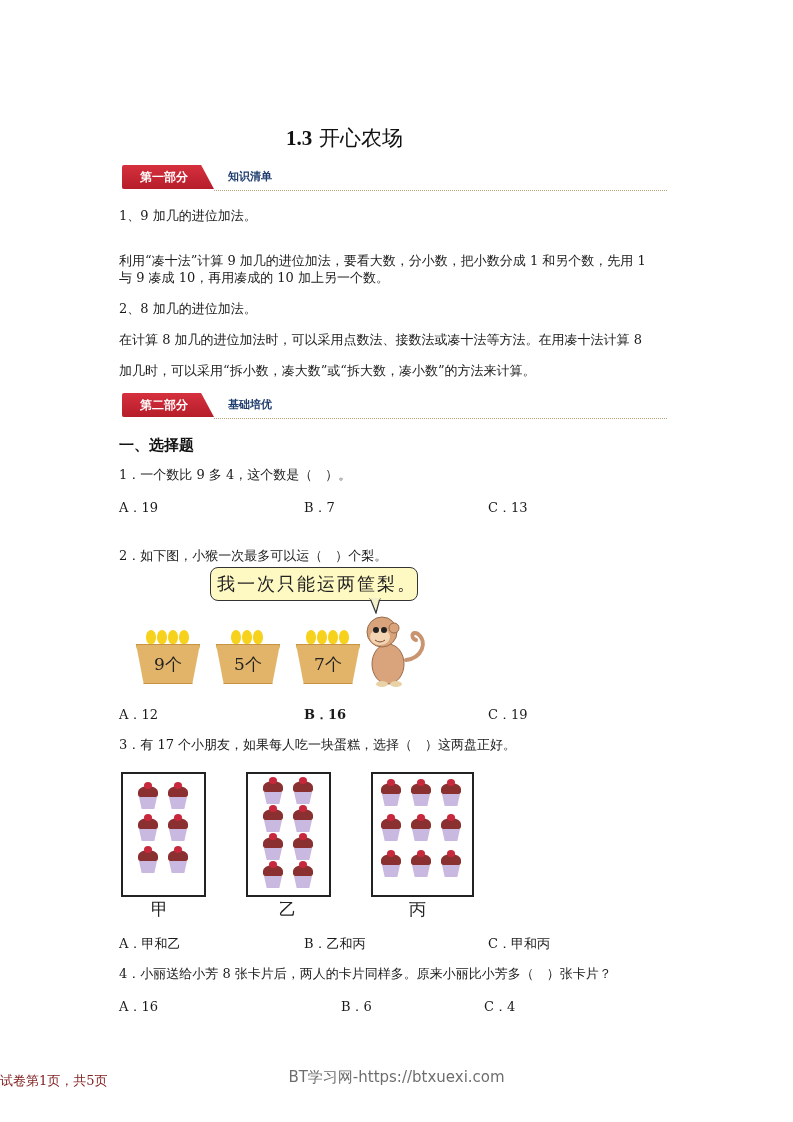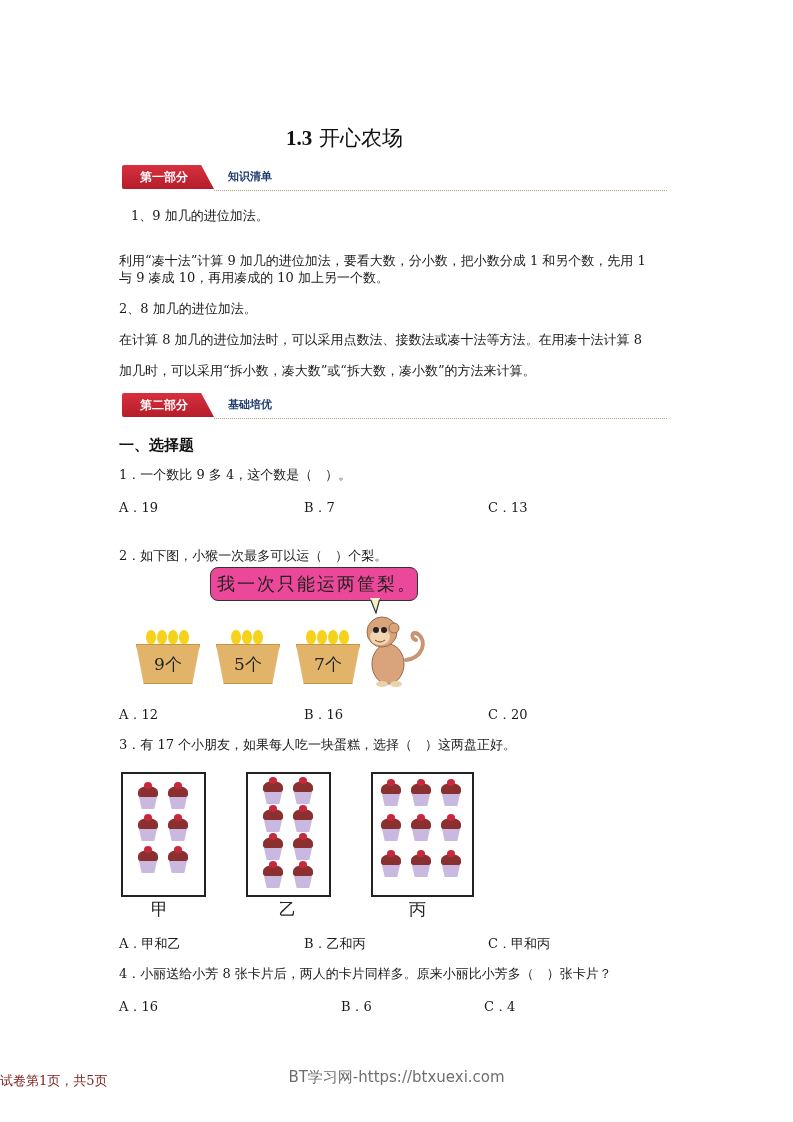--- a/index.html
+++ b/index.html
@@ -20,21 +20,21 @@
   .sec-line { position: absolute; left: 92px; right: 0; top: 25px; border-top: 1px dotted #b8a27a; }
   .p { left: 119px; font-size: 13px; line-height: 16px; white-space: nowrap; color: #1a1a1a; }
   .h2 { left: 119px; font-size: 15px; font-weight: bold; font-family: "DejaVu Sans", sans-serif; }
   .opt { font-size: 13px; color: #1a1a1a; white-space: nowrap; }
   .basket { width: 62px; height: 38px; background: #e2b46a; border: 1px solid #c79443;
             clip-path: polygon(0 0, 100% 0, 88% 100%, 12% 100%);
             font-size: 17px; text-align: center; line-height: 38px; color: #222; }
   .pears { width: 46px; height: 18px; display: flex; justify-content: center; gap: 1px; }
   .pear { width: 10px; height: 14px; background: #f6d21c; border-radius: 50% 50% 45% 45%; margin-top: 4px; }
   .bubble { left: 210px; top: 567px; width: 206px; height: 32px; border: 1.5px solid #333;
-            border-radius: 8px; background: #ec4899; font-size: 18px; letter-spacing: 2px;
+            border-radius: 8px; background: #fef9c3; font-size: 18px; letter-spacing: 2px;
             line-height: 32px; text-indent: 6px; color: #222; }
   .plate { border: 2px solid #222; background: #fff; }
   .cup { position: absolute; width: 24px; height: 28px; }
   .cup .top { position: absolute; left: 2px; top: 4px; width: 20px; height: 12px; background: #8a3030; border-radius: 50% 50% 30% 30%; }
   .cup .cherry { position: absolute; left: 8px; top: 0; width: 8px; height: 7px; background: #c8283c; border-radius: 50%; }
   .cup .base { position: absolute; left: 3px; top: 15px; width: 18px; height: 12px; background: #c9b8e0;
                clip-path: polygon(0 0, 100% 0, 85% 100%, 15% 100%); }
   .plate-label { font-size: 17px; color: #222; }
   .footer { left: 0; width: 793px; top: 1072px; font-size: 13px; color: #7f1d1d; }
   .watermark { left: 0; width: 793px; top: 1068px; text-align: center; font-size: 15px; color: rgba(60,60,60,0.75);
@@ -47,21 +47,21 @@
   <b>1.3</b>
   <span>开心农场</span>
 </div>
 
 <div class="abs sec" style="top:165px;">
   <div class="sec-tab">第一部分</div>
   <div class="sec-label">知识清单</div>
   <div class="sec-line"></div>
 </div>
 
-<div class="abs p" style="top:208px;margin-left:12px;">1、9 加几的进位加法。</div>
+<div class="abs p" style="top:208px;">1、9 加几的进位加法。</div>
 <div class="abs p" style="top:253px;">利用“凑十法”计算 9 加几的进位加法，要看大数，分小数，把小数分成 1 和另个数，先用 1</div>
 <div class="abs p" style="top:270px;">与 9 凑成 10，再用凑成的 10 加上另一个数。</div>
 <div class="abs p" style="top:301px;">2、8 加几的进位加法。</div>
 <div class="abs p" style="top:332px;">在计算 8 加几的进位加法时，可以采用点数法、接数法或凑十法等方法。在用凑十法计算 8</div>
 <div class="abs p" style="top:363px;">加几时，可以采用“拆小数，凑大数”或“拆大数，凑小数”的方法来计算。</div>
 
 <div class="abs sec" style="top:393px;">
   <div class="sec-tab">第二部分</div>
   <div class="sec-label">基础培优</div>
   <div class="sec-line"></div>
@@ -116,22 +116,22 @@
   <ellipse cx="22" cy="25" rx="10" ry="8" fill="#f3d4b2"></ellipse>
   <circle cx="36" cy="16" r="5" fill="#d9a47c" stroke="#9a6a48" stroke-width="1"></circle>
   <circle cx="18" cy="18" r="3" fill="#222"></circle>
   <circle cx="26" cy="18" r="3" fill="#222"></circle>
   <path d="M17,28 Q22,32 27,28" fill="none" stroke="#7a4a30" stroke-width="1"></path>
   <ellipse cx="24" cy="72" rx="6" ry="3" fill="#e8d2a6"></ellipse>
   <ellipse cx="38" cy="72" rx="6" ry="3" fill="#e8d2a6"></ellipse>
 </svg>
 
 <div class="abs opt" style="left:119px;top:706px;">A．12</div>
-<div class="abs opt" style="left:304px;top:706px;">B．16</div>
-<div class="abs opt" style="left:488px;top:706px;">C．20</div>
+<div class="abs opt" style="left:304px;top:706px;font-weight:bold;">B．16</div>
+<div class="abs opt" style="left:488px;top:706px;">C．19</div>
 
 <div class="abs p" style="top:737px;">3．有 17 个小朋友，如果每人吃一块蛋糕，选择（　）这两盘正好。</div>
 
 <div class="abs plate" style="left:121px;top:772px;width:81px;height:121px;">
   <div class="cup" style="left:13px;top:8px;">
       <div class="top"></div>
       <div class="cherry"></div>
       <div class="base"></div>
     </div>
   <div class="cup" style="left:43px;top:8px;">

